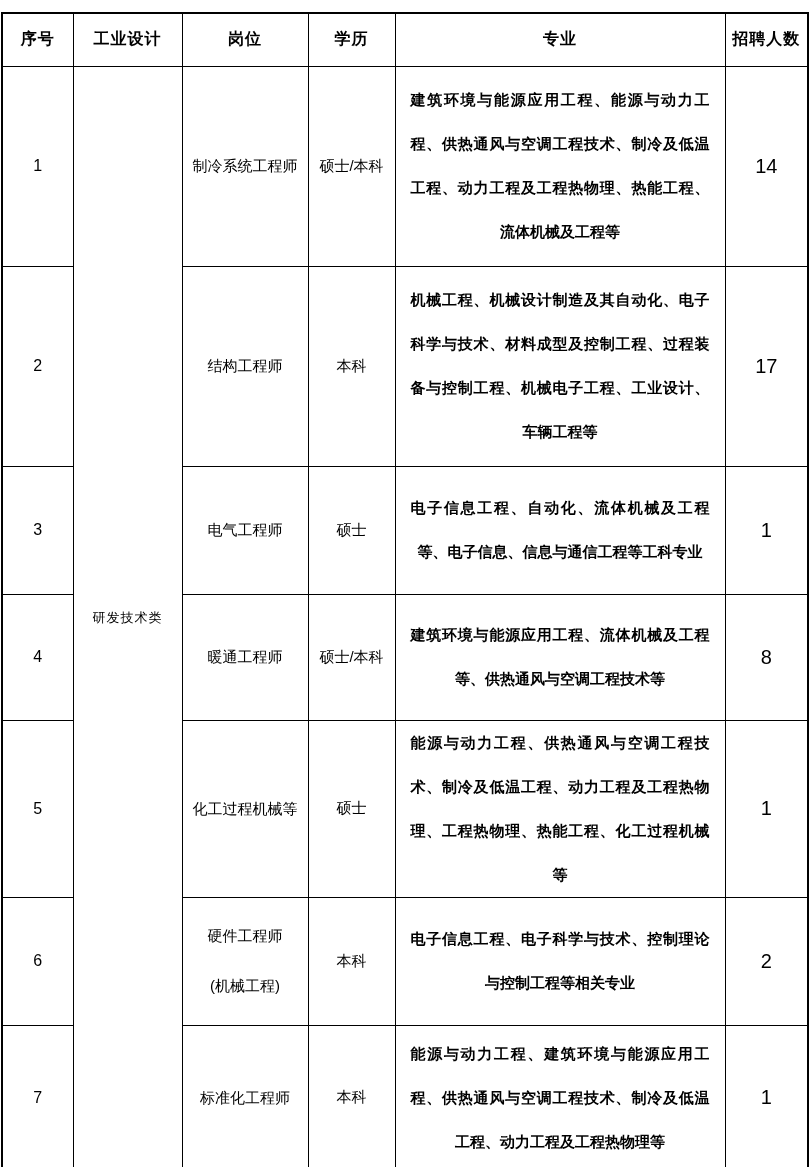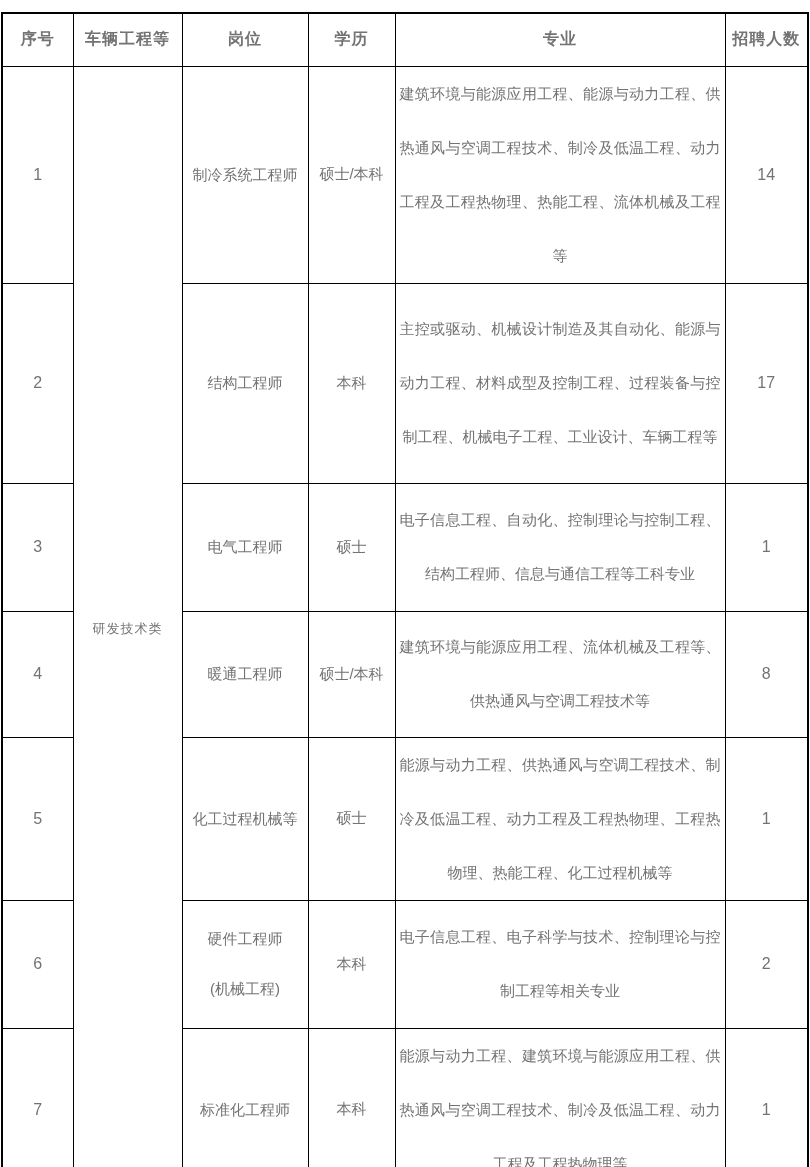--- a/index.html
+++ b/index.html
@@ -24,21 +24,21 @@
     margin: 0 auto;
     border: 2px solid #000;
     background: #fff;
   }
   th, td {
     border: 1px solid #000;
     text-align: center;
     vertical-align: middle;
     padding: 0;
     font-size: 15px;
-    color: #737373;
+    color: #000000;
     overflow: hidden;
   }
   thead tr { height: 53px; }
   thead th {
     font-weight: bold;
     font-size: 16px;
     letter-spacing: 1px;
   }
   col.c-seq   { width: 71px; }
   col.c-cat   { width: 109px; }
@@ -60,70 +60,71 @@
   td.cell-pos {
     white-space: pre-line;
     line-height: 50px;
     padding: 0 2px;
   }
   td.cell-edu { padding: 0 8px; margin-top: 32px; }
   td.cell-major {
     text-align: justify;
     text-align-last: center;
     text-justify: inter-character;
-    line-height: 54px;
-    padding: 0 4px;
+    line-height: 44px;
+    padding: 0 15px;
     font-size: 15px;
+    font-weight: bold;
   }
-  td.cell-cnt { font-size: 16px; }
+  td.cell-cnt { font-size: 20px; }
 </style>
 </head>
 <body>
 
 <div class="page">
   <table class="recruit">
     <colgroup>
       <col class="c-seq">
         <col class="c-cat">
         <col class="c-pos">
       <col class="c-edu">
         <col class="c-major">
         <col class="c-cnt">
     </colgroup>
     <thead>
       <tr>
         <th>序号</th>
-        <th>车辆工程等</th>
+        <th>工业设计</th>
         <th>岗位</th>
         <th>学历</th>
         <th>专业</th>
         <th>招聘人数</th>
       </tr>
     </thead>
     <tbody>
       <tr class="r0">
         <td class="cell-seq">1</td>
         <td class="cell-cat" rowspan="7">研发技术类</td>
         <td class="cell-pos">制冷系统工程师</td>
         <td class="cell-edu">硕士/本科</td>
         <td class="cell-major">建筑环境与能源应用工程、能源与动力工程、供热通风与空调工程技术、制冷及低温工程、动力工程及工程热物理、热能工程、流体机械及工程等</td>
         <td class="cell-cnt">14</td>
       </tr>
       <tr class="r1">
         <td class="cell-seq">2</td>
         <td class="cell-pos">结构工程师</td>
         <td class="cell-edu">本科</td>
-        <td class="cell-major">主控或驱动、机械设计制造及其自动化、能源与动力工程、材料成型及控制工程、过程装备与控制工程、机械电子工程、工业设计、车辆工程等</td>
+        <td class="cell-major">机械工程、机械设计制造及其自动化、电子科学与技术、材料成型及控制工程、过程装备与控制工程、机械电子工程、工业设计、车辆工程等</td>
         <td class="cell-cnt">17</td>
       </tr>
       <tr class="r2">
         <td class="cell-seq">3</td>
         <td class="cell-pos">电气工程师</td>
         <td class="cell-edu">硕士</td>
-        <td class="cell-major">电子信息工程、自动化、控制理论与控制工程、结构工程师、信息与通信工程等工科专业</td>
+        <td class="cell-major">电子信息工程、自动化、流体机械及工程等、电子信息、信息与通信工程等工科专业</td>
         <td class="cell-cnt">1</td>
       </tr>
       <tr class="r3">
         <td class="cell-seq">4</td>
         <td class="cell-pos">暖通工程师</td>
         <td class="cell-edu">硕士/本科</td>
         <td class="cell-major">建筑环境与能源应用工程、流体机械及工程等、供热通风与空调工程技术等</td>
         <td class="cell-cnt">8</td>
       </tr>
       <tr class="r4">

